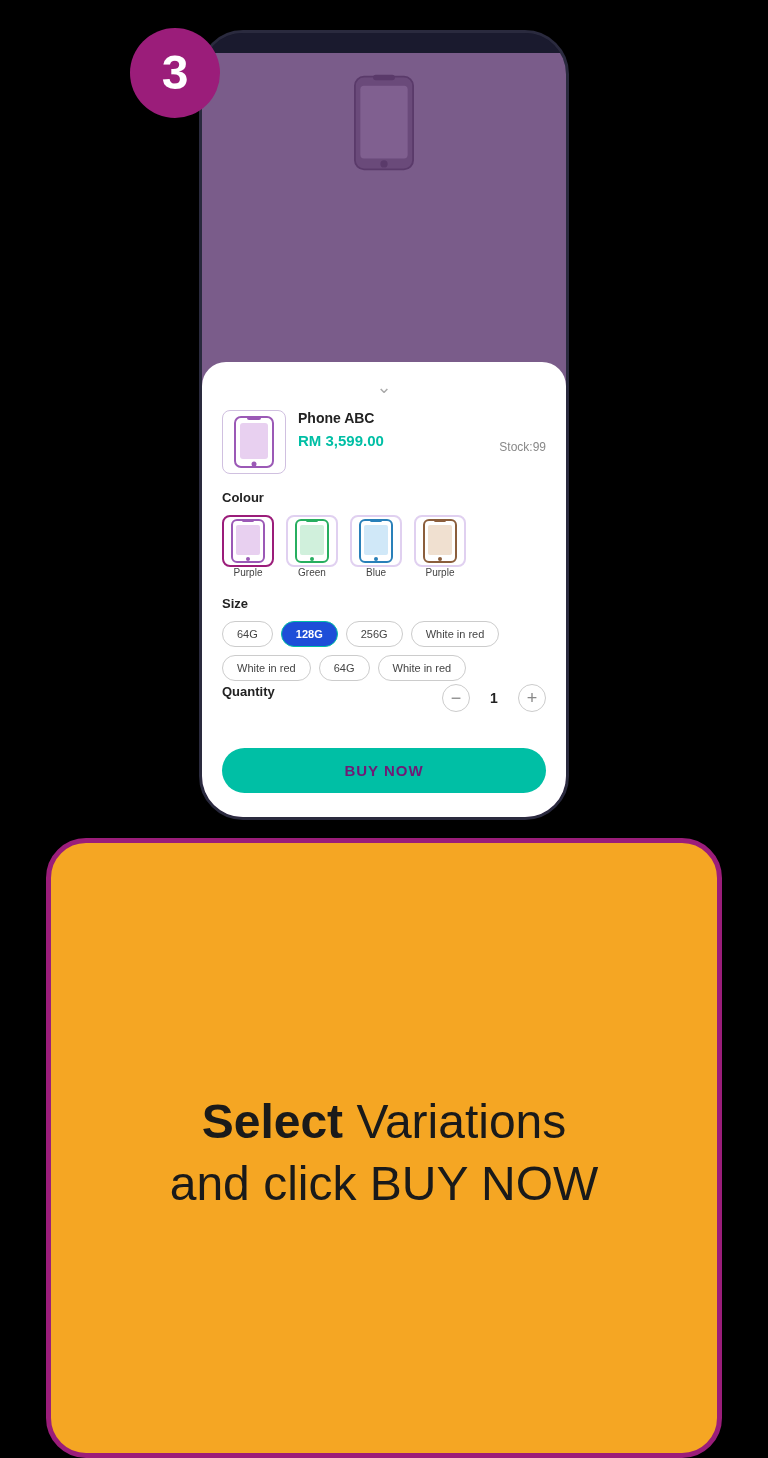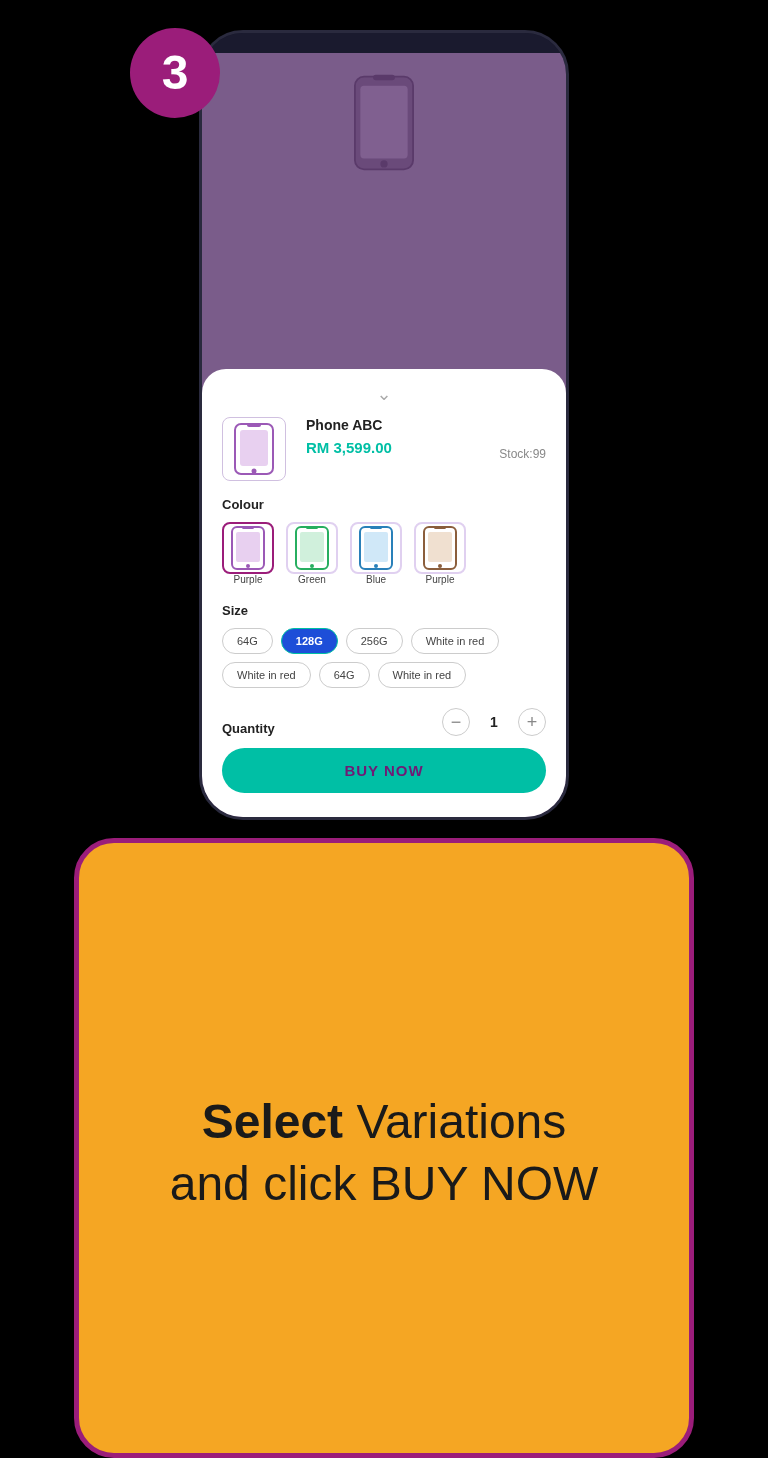--- a/index.html
+++ b/index.html
@@ -123,21 +123,21 @@
     .handle-icon {
       color: #aaa;
       font-size: 18px;
       line-height: 1;
     }
 
     
     .product-row {
       display: flex;
       align-items: flex-start;
-      gap: 20px;
+      gap: 12px;
       margin-bottom: 16px;
     }
 
     .product-image-box {
       width: 64px;
       height: 64px;
       border: 1.5px solid #d0c0e0;
       border-radius: 8px;
       display: flex;
       align-items: center;
@@ -209,21 +209,21 @@
     .colour-label {
       font-size: 10px;
       color: #444;
     }
 
     
     .size-options {
       display: flex;
       flex-wrap: wrap;
       gap: 8px;
-      margin-bottom: 20px;
+      margin-bottom: 3px;
     }
 
     .size-btn {
       padding: 6px 14px;
       border-radius: 20px;
       border: 1.5px solid #ccc;
       background: #fff;
       font-size: 11px;
       color: #444;
       cursor: pointer;
@@ -233,23 +233,23 @@
     .size-btn.active {
       background: #1d4ed8;
       border-color: #00bfa5;
       color: #fff;
       font-weight: 700;
     }
 
     
     .quantity-row {
       display: flex;
-      align-items: flex-end;
+      align-items: flex-start;
       justify-content: space-between;
-      margin-bottom: 12px;
+      margin-bottom: 36px;
       gap: 36px;
     }
 
     .qty-label {
       font-size: 13px;
       font-weight: 700;
       color: #222;
     }
 
     .qty-controls {
@@ -295,21 +295,21 @@
       cursor: pointer;
       text-align: center;
     }
 
     
     .yellow-card {
       position: absolute;
       bottom: 0;
       left: 50%;
       transform: translateX(-50%);
-      width: 620px;
+      width: 676px;
       min-height: 620px;
       background: #f5a623;
       border-radius: 40px;
       border: 5px solid #9b1d7a;
       display: flex;
       flex-direction: column;
       align-items: center;
       justify-content: center;
       padding: 60px 40px 50px;
       z-index: 2;

